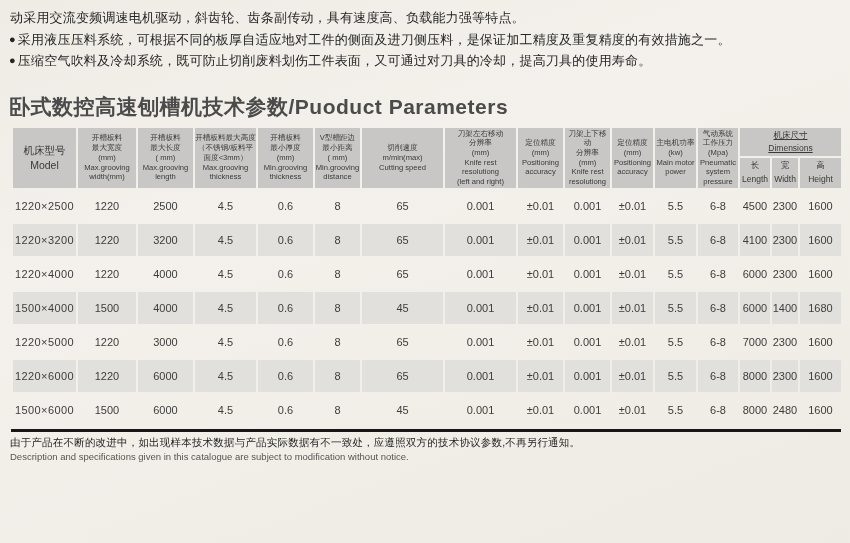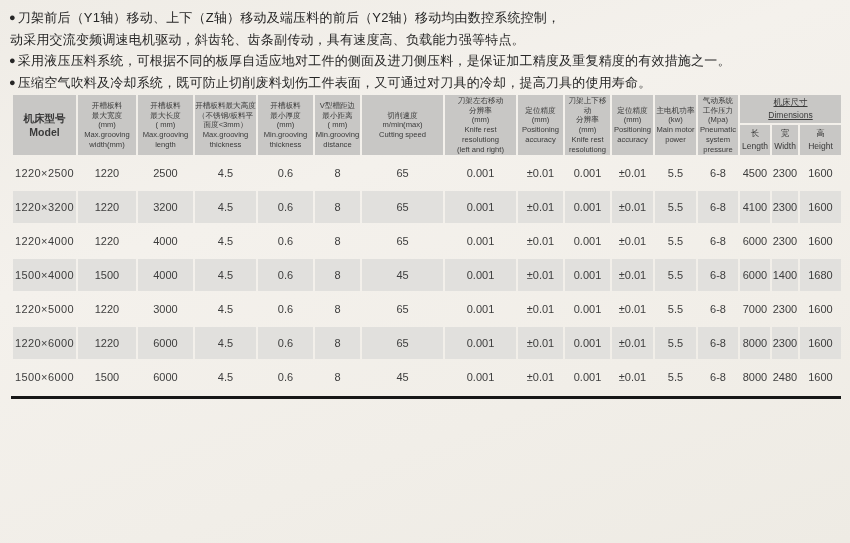--- a/index.html
+++ b/index.html
@@ -33,21 +33,21 @@
     table-layout:fixed;
   }
   table.params th{
     background:var(--header-bg,#c8c7c5);
     font-weight:normal;color:#3a3a3a;
     font-size:7.6px;line-height:1.28;
     text-align:center;vertical-align:middle;
     white-space:pre-line;padding:1px 0;
     overflow:hidden;
   }
-  table.params th.model-h{font-size:10.5px;line-height:1.35;font-weight:bold;}
+  table.params th.model-h{font-size:10.5px;line-height:1.35;}
   table.params th.group-h{font-size:8.5px;line-height:1.5;height:26px;text-decoration:underline;}
   table.params th.sub-h{font-size:8.5px;line-height:1.6;}
   table.params td{
     font-size:11px;color:#3d3d3d;text-align:center;vertical-align:middle;
     height:32px;padding:0;white-space:nowrap;overflow:hidden;
   }
   table.params td.model-c{letter-spacing:0.4px;}
   table.params tbody tr.stripe td{background:var(--stripe-bg,#e1e0dd);}
   .bottom-rule{
     margin:1px 0 0 11px;width:830px;height:3px;
@@ -57,26 +57,26 @@
   .footer{margin:4px 0 0 10px;}
   .footer .zh{font-size:10.5px;color:#1f1f1f;letter-spacing:0.2px;}
   .footer .en{font-size:9.5px;color:#555;margin-top:1px;}
 </style>
 </head>
 <body>
 
 <div class="page">
 
   <div class="bullets">
-    <div class="bullet-line"><span class="dot">●</span><span>刀架前后（Y1轴）移动、上下（Z轴）移动及端压料的前后（Y2轴）移动均由数控系统控制，</span></div>
     <div class="bullet-line cont"><span>动采用交流变频调速电机驱动，斜齿轮、齿条副传动，具有速度高、负载能力强等特点。</span></div>
     <div class="bullet-line"><span class="dot">●</span><span>采用液压压料系统，可根据不同的板厚自适应地对工件的侧面及进刀侧压料，是保证加工精度及重复精度的有效措施之一。</span></div>
     <div class="bullet-line"><span class="dot">●</span><span>压缩空气吹料及冷却系统，既可防止切削废料划伤工件表面，又可通过对刀具的冷却，提高刀具的使用寿命。</span></div>
   </div>
 
+  <div class="section-title">卧式数控高速刨槽机技术参数/Puoduct Parameters</div>
 
   <div class="tbl-wrap">
     <table class="params">
       <colgroup>
           <col style="width: 63px;">
           <col style="width: 58px;">
           <col style="width: 55px;">
           <col style="width: 61px;">
           <col style="width: 55px;">
           <col style="width: 45px;">
@@ -290,14 +290,18 @@
             <td class="">8000</td>
             <td class="">2480</td>
             <td class="">1600</td>
           </tr>
         </tbody>
     </table>
   </div>
 
   <div class="bottom-rule"></div>
 
+  <div class="footer">
+    <div class="zh">由于产品在不断的改进中，如出现样本技术数据与产品实际数据有不一致处，应遵照双方的技术协议参数,不再另行通知。</div>
+    <div class="en">Description and specifications given in this catalogue are subject to modification without notice.</div>
+  </div>
 
 </div>
 
 </body></html>

